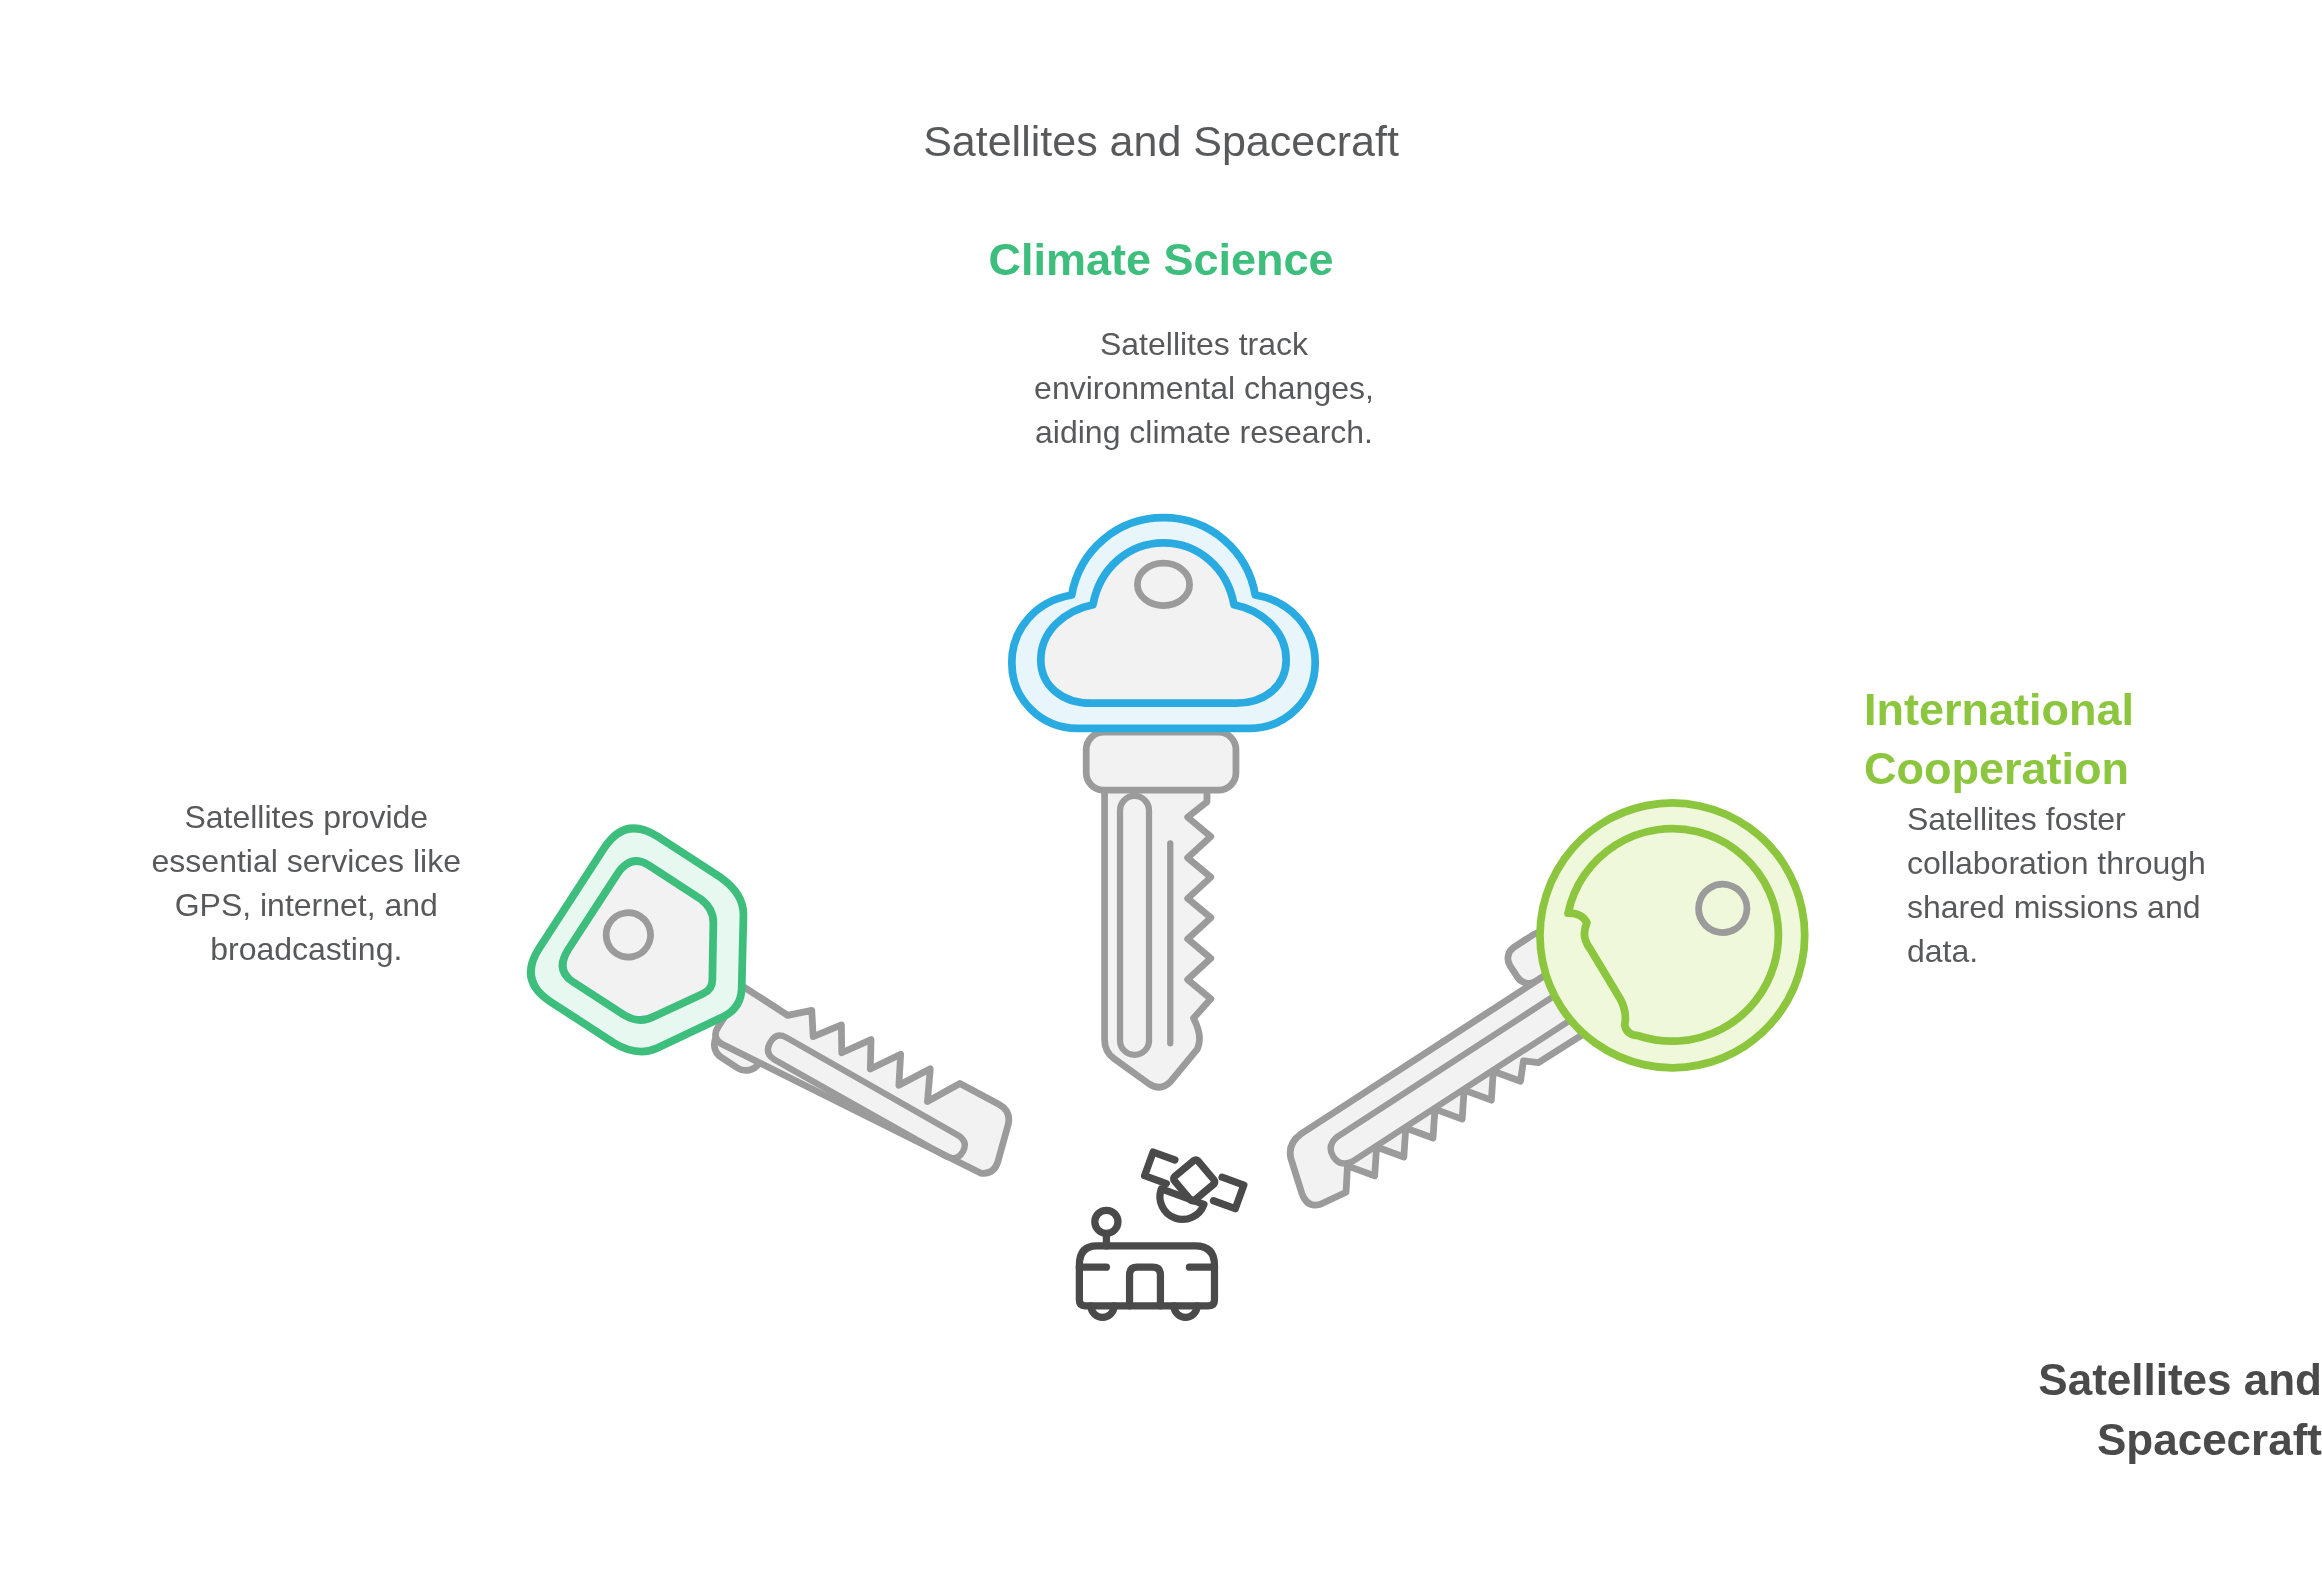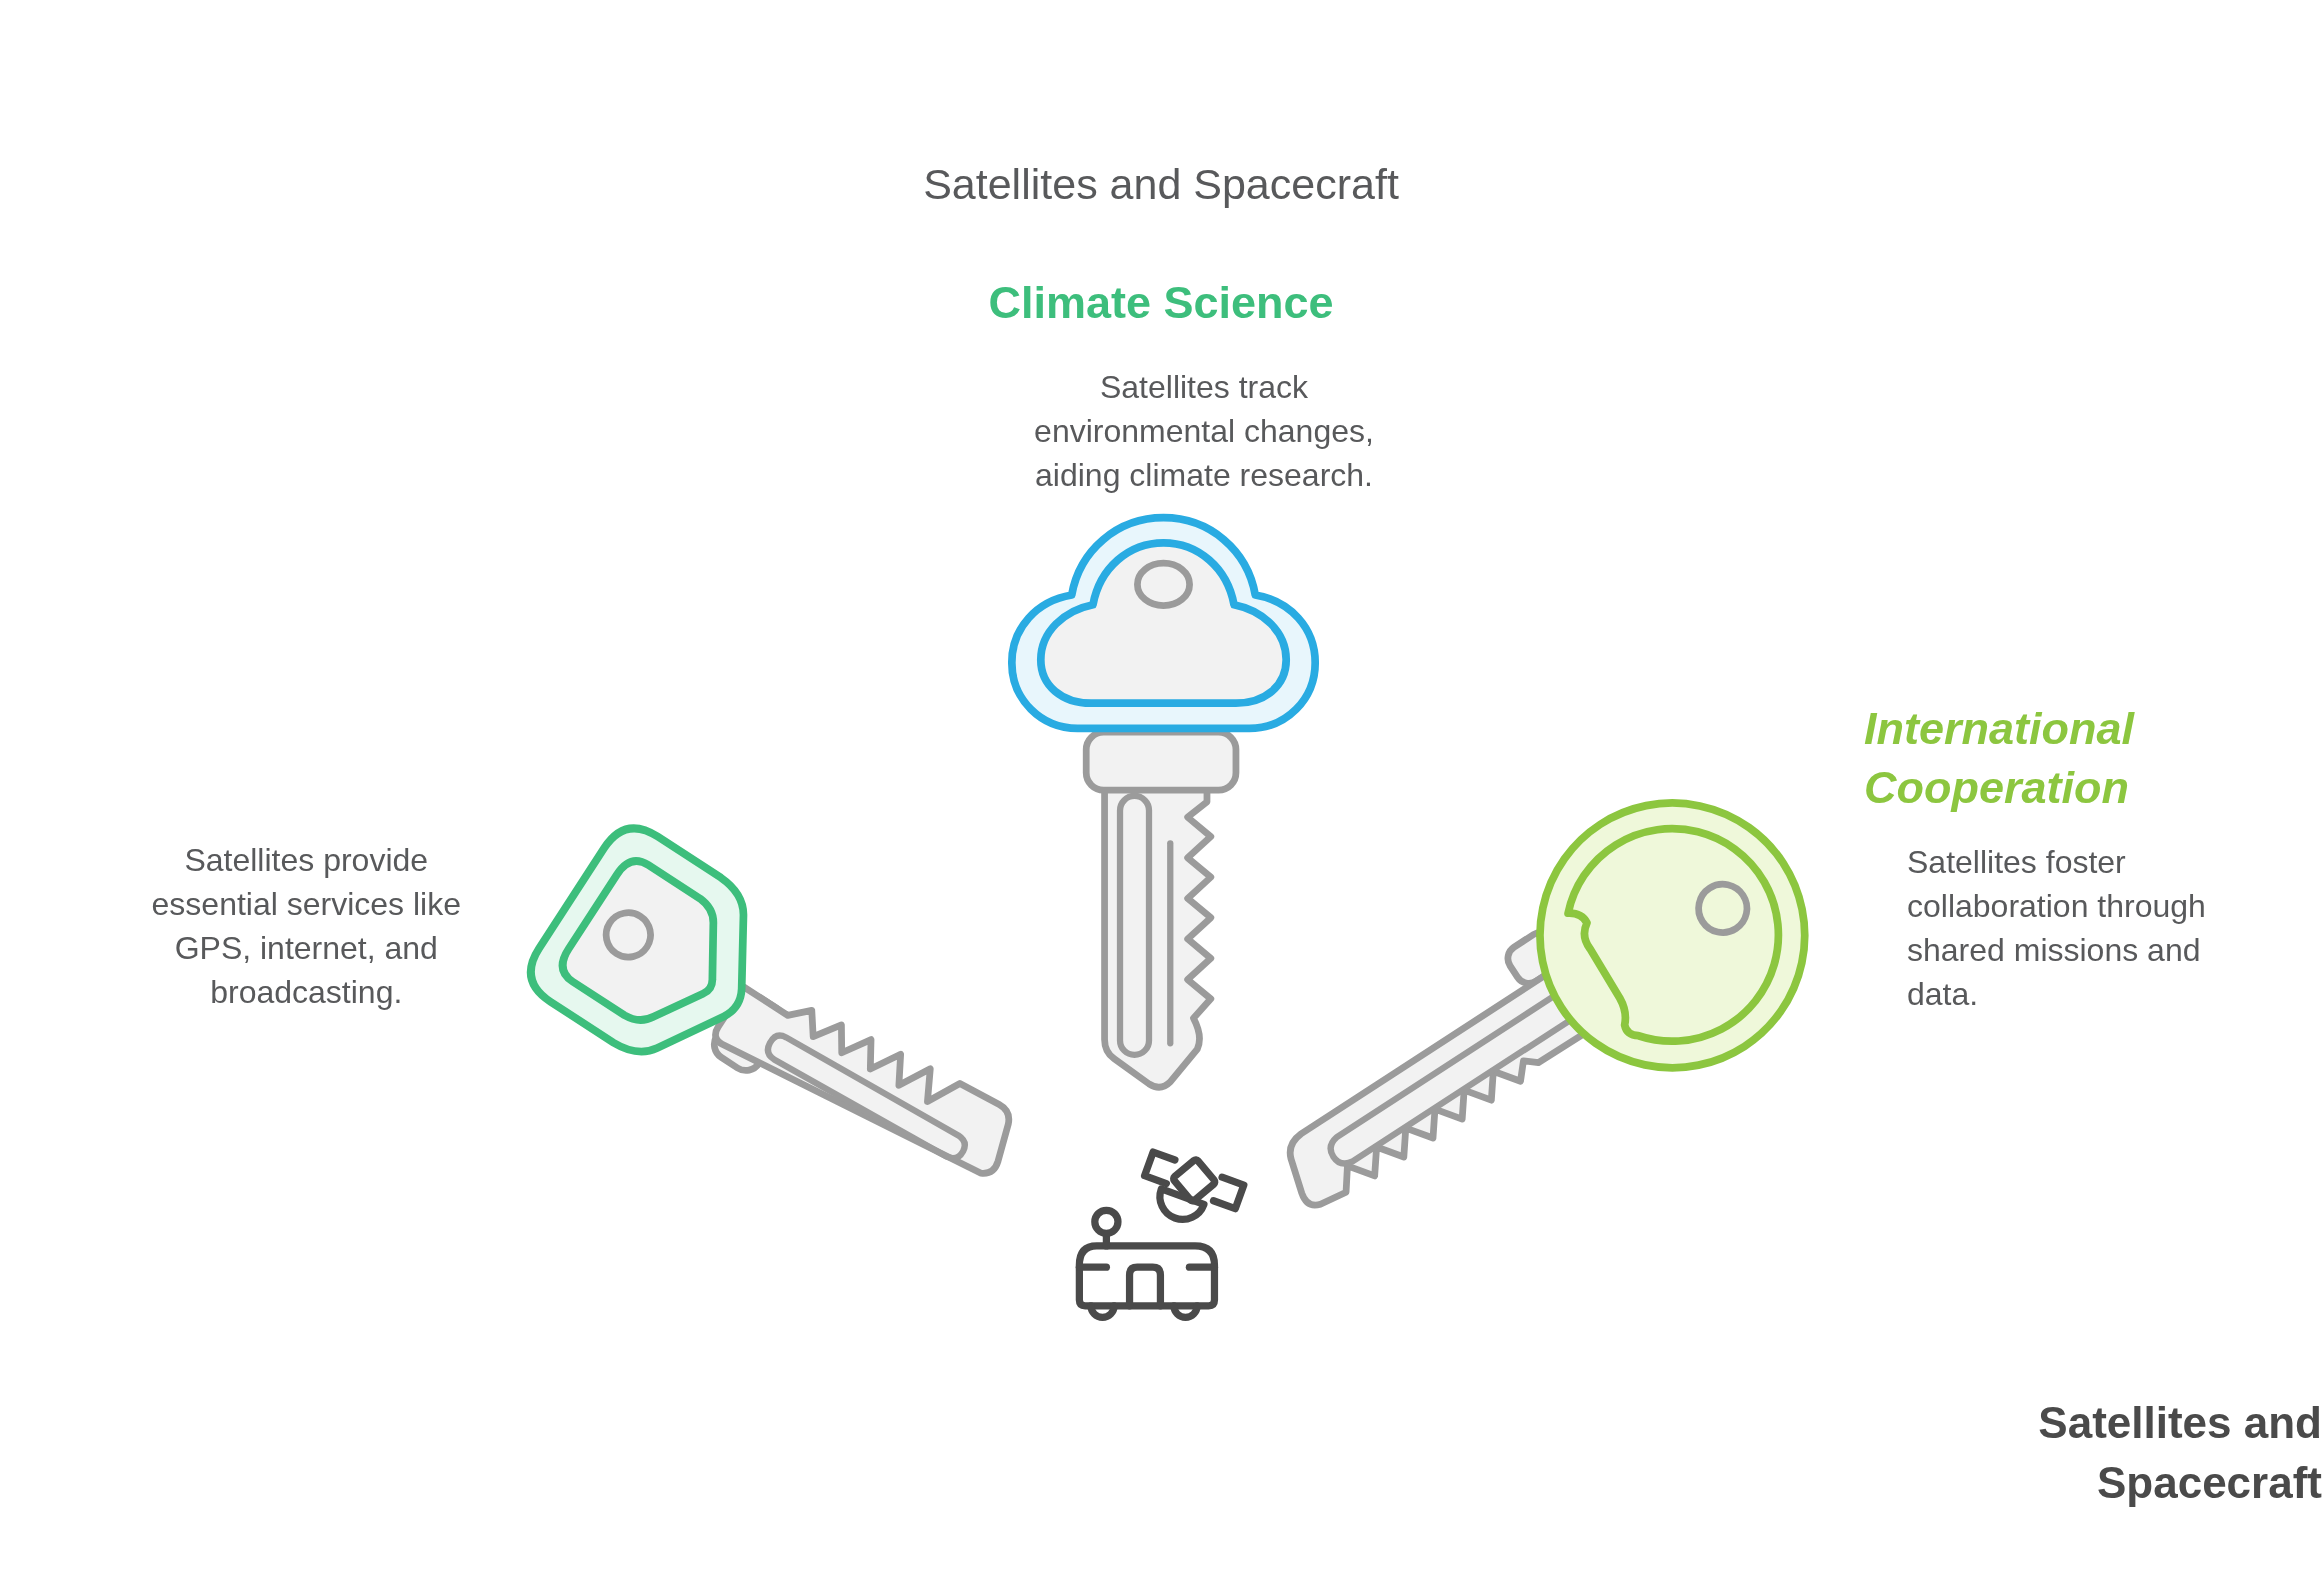--- a/index.html
+++ b/index.html
@@ -1,32 +1,32 @@
 <!DOCTYPE html>
 <html style="--blue: #29abe2; --green: #3dbe7c; --lime: #8cc63f; --blue-fill: #e8f6fc; --green-fill: #e6f8ef; --lime-fill: #eff8da; --key-fill: #f2f2f2; --key-outline: #9b9b9b; --text: #58595b; --label: #4a4a4a;"><head>
 <meta charset="utf-8">
 <style>
   html,body { margin:0; padding:0; background:#ffffff; }
   body { width:2322px; height:1583px; position:relative; overflow:hidden;
          font-family:"Liberation Sans", sans-serif; }
   .stage { position:absolute; inset:0; width:2322px; height:1583px; }
 
-  .txt { position:absolute; white-space:pre-line;margin-top:43px; }
+  .txt { position:absolute; white-space:pre-line; }
   .title { left:0; width:100%; top:120px; text-align:center;
            font-size:43px; line-height:1; color:var(--text,#58595b); }
   .heading { font-weight:bold; font-size:45px; line-height:1; }
   .body-copy { font-size:32px; line-height:44px; color:var(--text,#58595b);padding-left:43px; }
 
   .climate-h { left:0; width:100%; top:237px; text-align:center; color:var(--green,#3dbe7c); }
   .climate-b { left:0; width:100%; top:322px; text-align:center; }
 
   .modern-h { right:1861px; top:714px; text-align:right; color:var(--blue,#29abe2); }
   .modern-b { right:1861px; top:795px; text-align:center; }
 
-  .intl-h { left:1864px; top:656px; line-height:59px; color:var(--lime,#8cc63f);font-style:italic; }
+  .intl-h { left:1864px; top:680px; line-height:59px; color:var(--lime,#8cc63f); }
   .intl-b { left:1864px; top:797px; }
 
   .footer-label { left:0; width:100%; top:1350px; text-align:right;
                   font-weight:bold; font-size:44px; line-height:60px;
                   color:var(--label,#4a4a4a); }
 
   svg { position:absolute; overflow:visible; }
   .key-center { left:1004px; top:510px; }
   .key-left   { left:528px;  top:832px; transform:rotate(33deg); transform-origin:114px 114px; }
   .key-right  { left:1189px; top:805px; transform:rotate(-33deg); transform-origin:483px 130px; }

